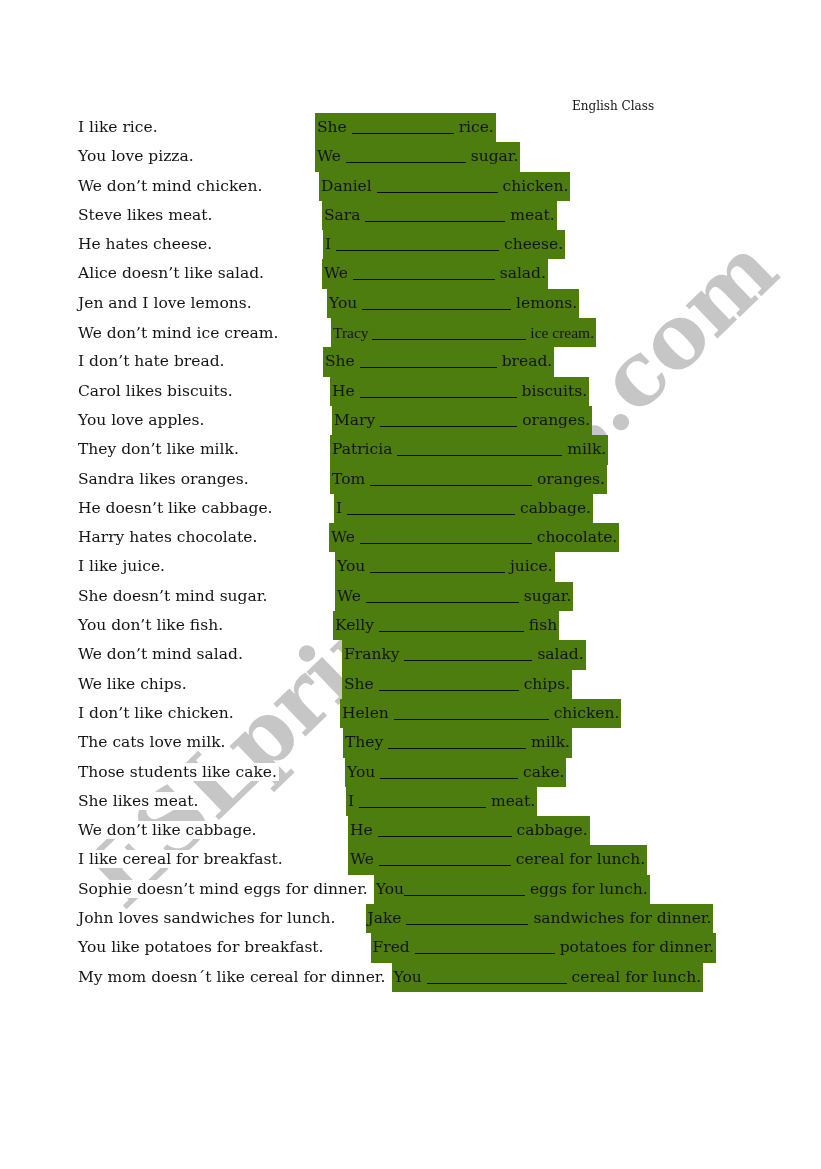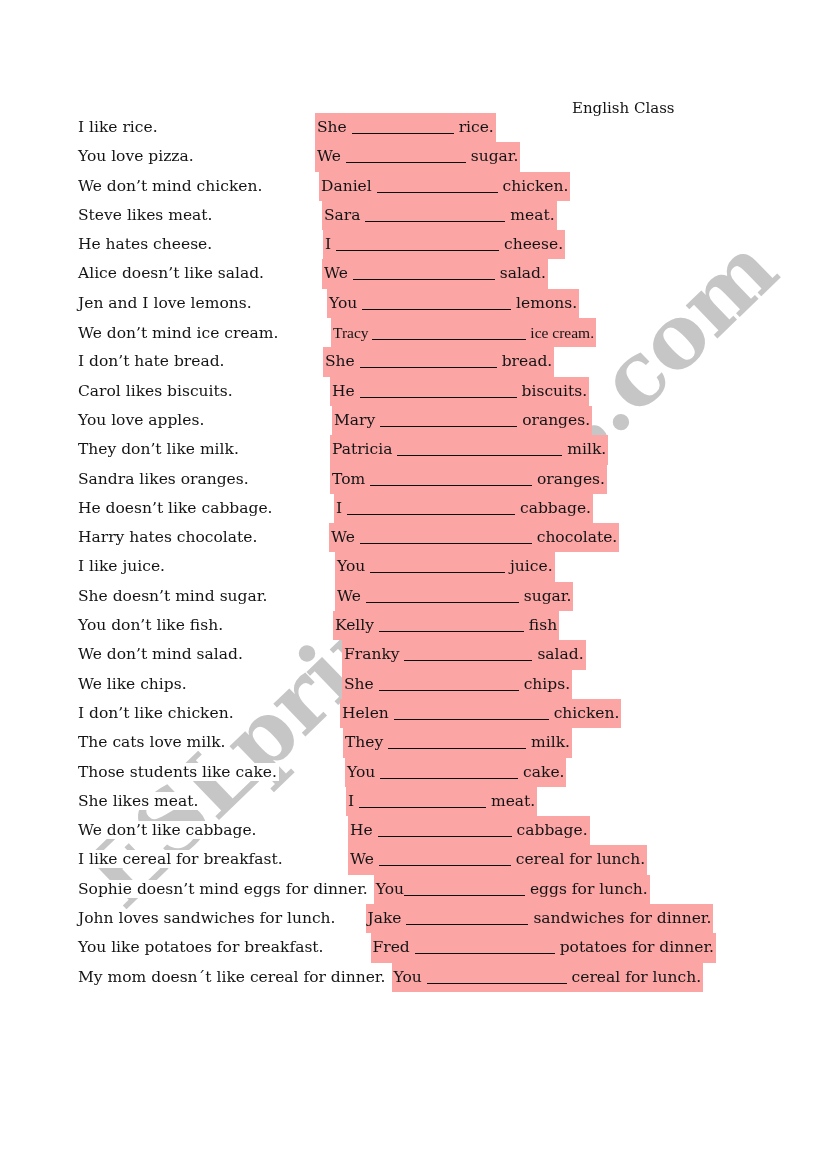--- a/index.html
+++ b/index.html
@@ -23,21 +23,21 @@
     font-size: 88px;
     font-weight: bold;
     white-space: nowrap;
     letter-spacing: -1px;
     z-index: 0;
     user-select: none;
   }
   .title {
     position: absolute;
     left: 570px; top: 99px;
-    font-size: 15px;
+    font-size: 12px;
     z-index: 2;
     background: #fff;
     padding: 0 2px;
   }
   .rows {
     position: absolute;
     left: 0; top: 113px;
     width: 821px;
     z-index: 1;
   }
@@ -52,21 +52,21 @@
   }
   .lcell {
     flex: 0 0 auto;
     min-width: 237px;
   }
   .txt {
     background: #ffffff;
     padding: 0 2px 0 0;
   }
   .rgroup {
-    background: #fca5a5;
+    background: #4d7c0f;
     padding: 0 2px;
   }
   .blank {
     display: inline-block;
     border-bottom: 1.5px solid #0a0a0a;
     height: 12px;
     vertical-align: -2px;
   }
 </style>
 </head>

